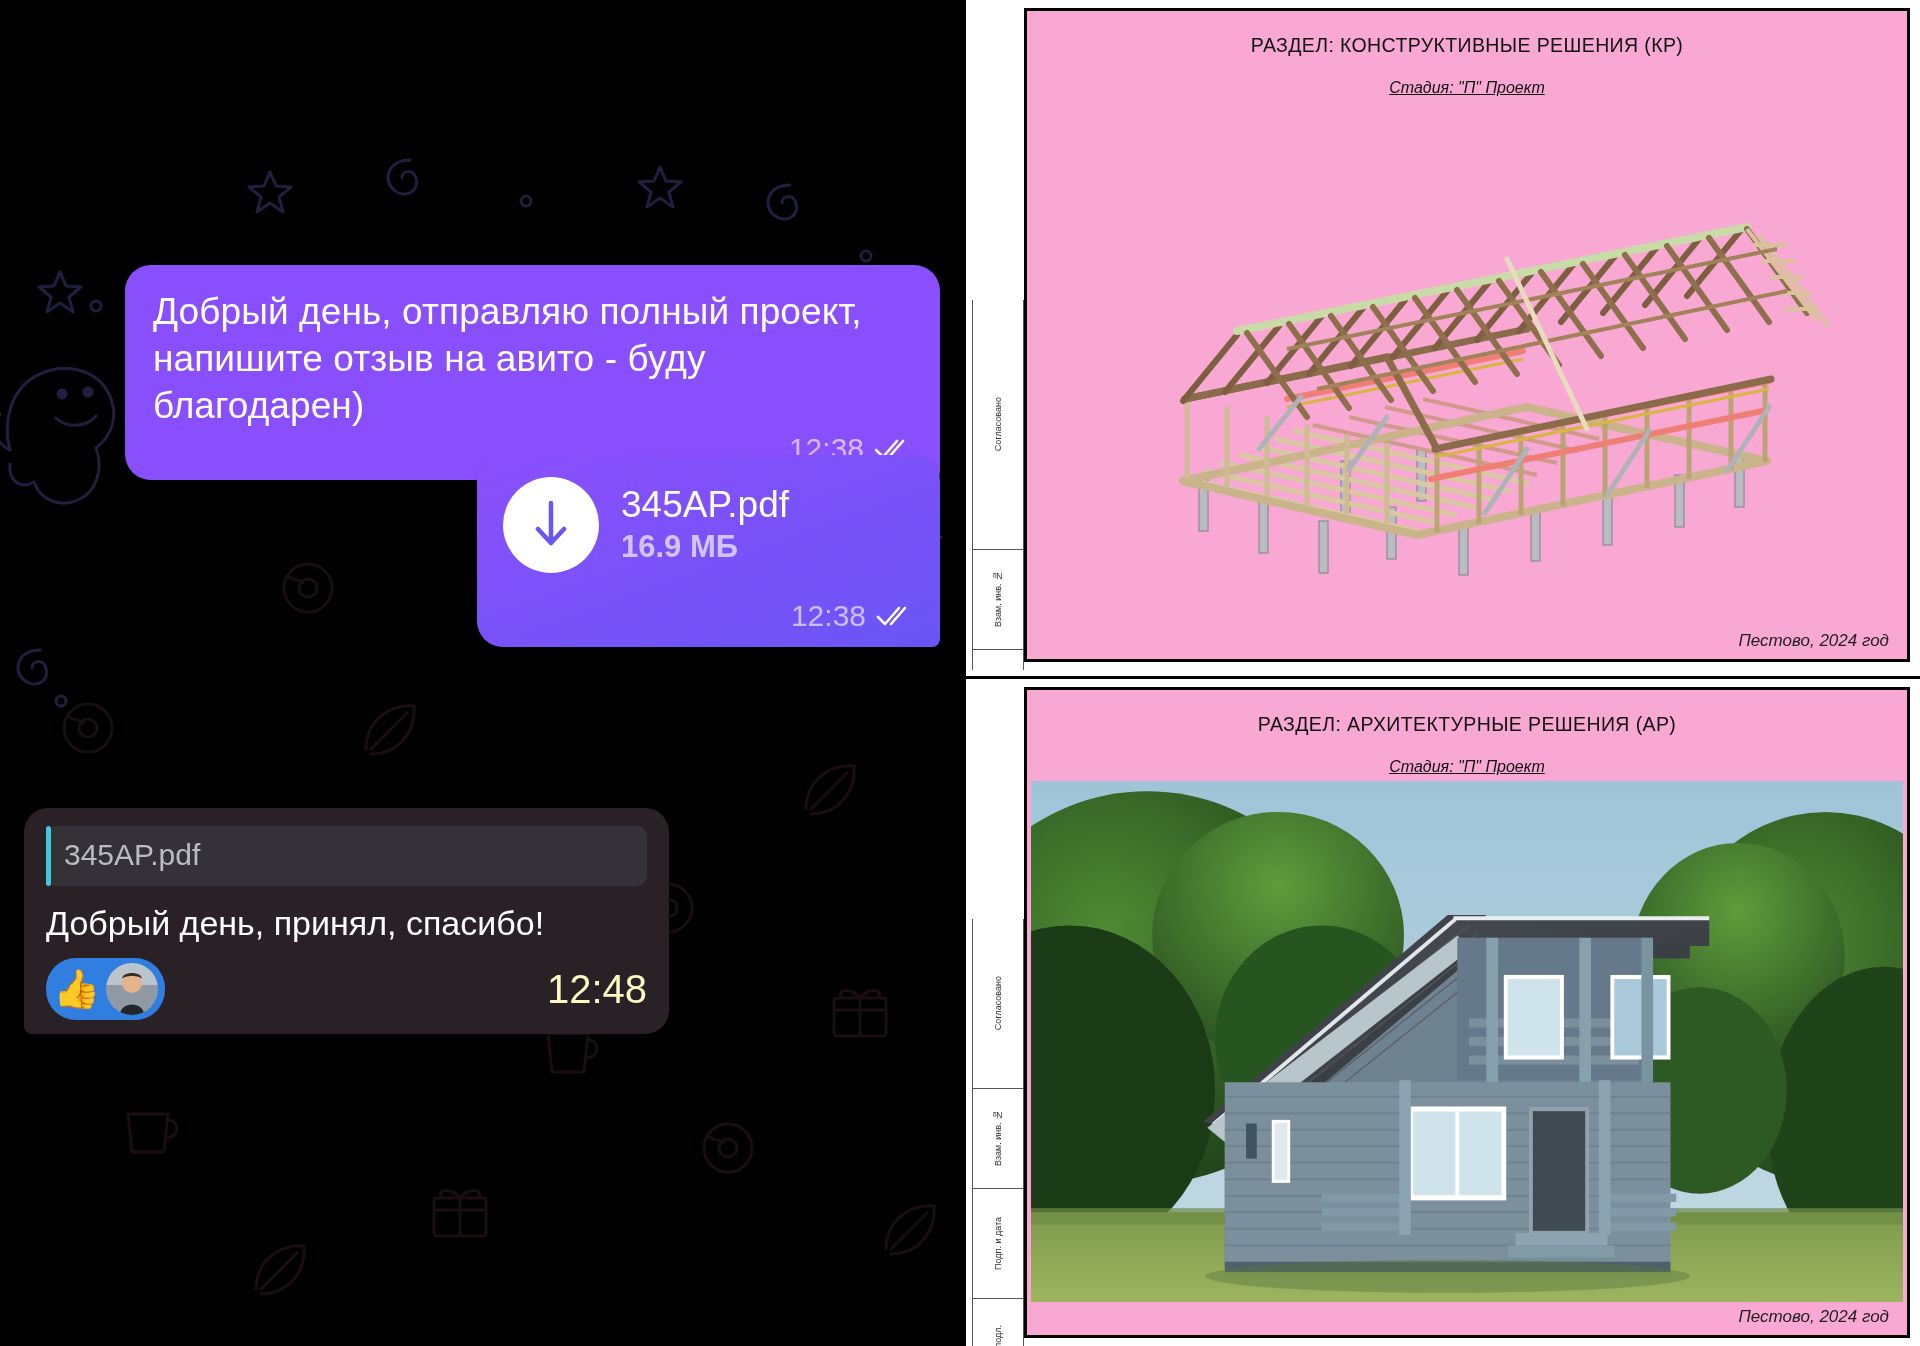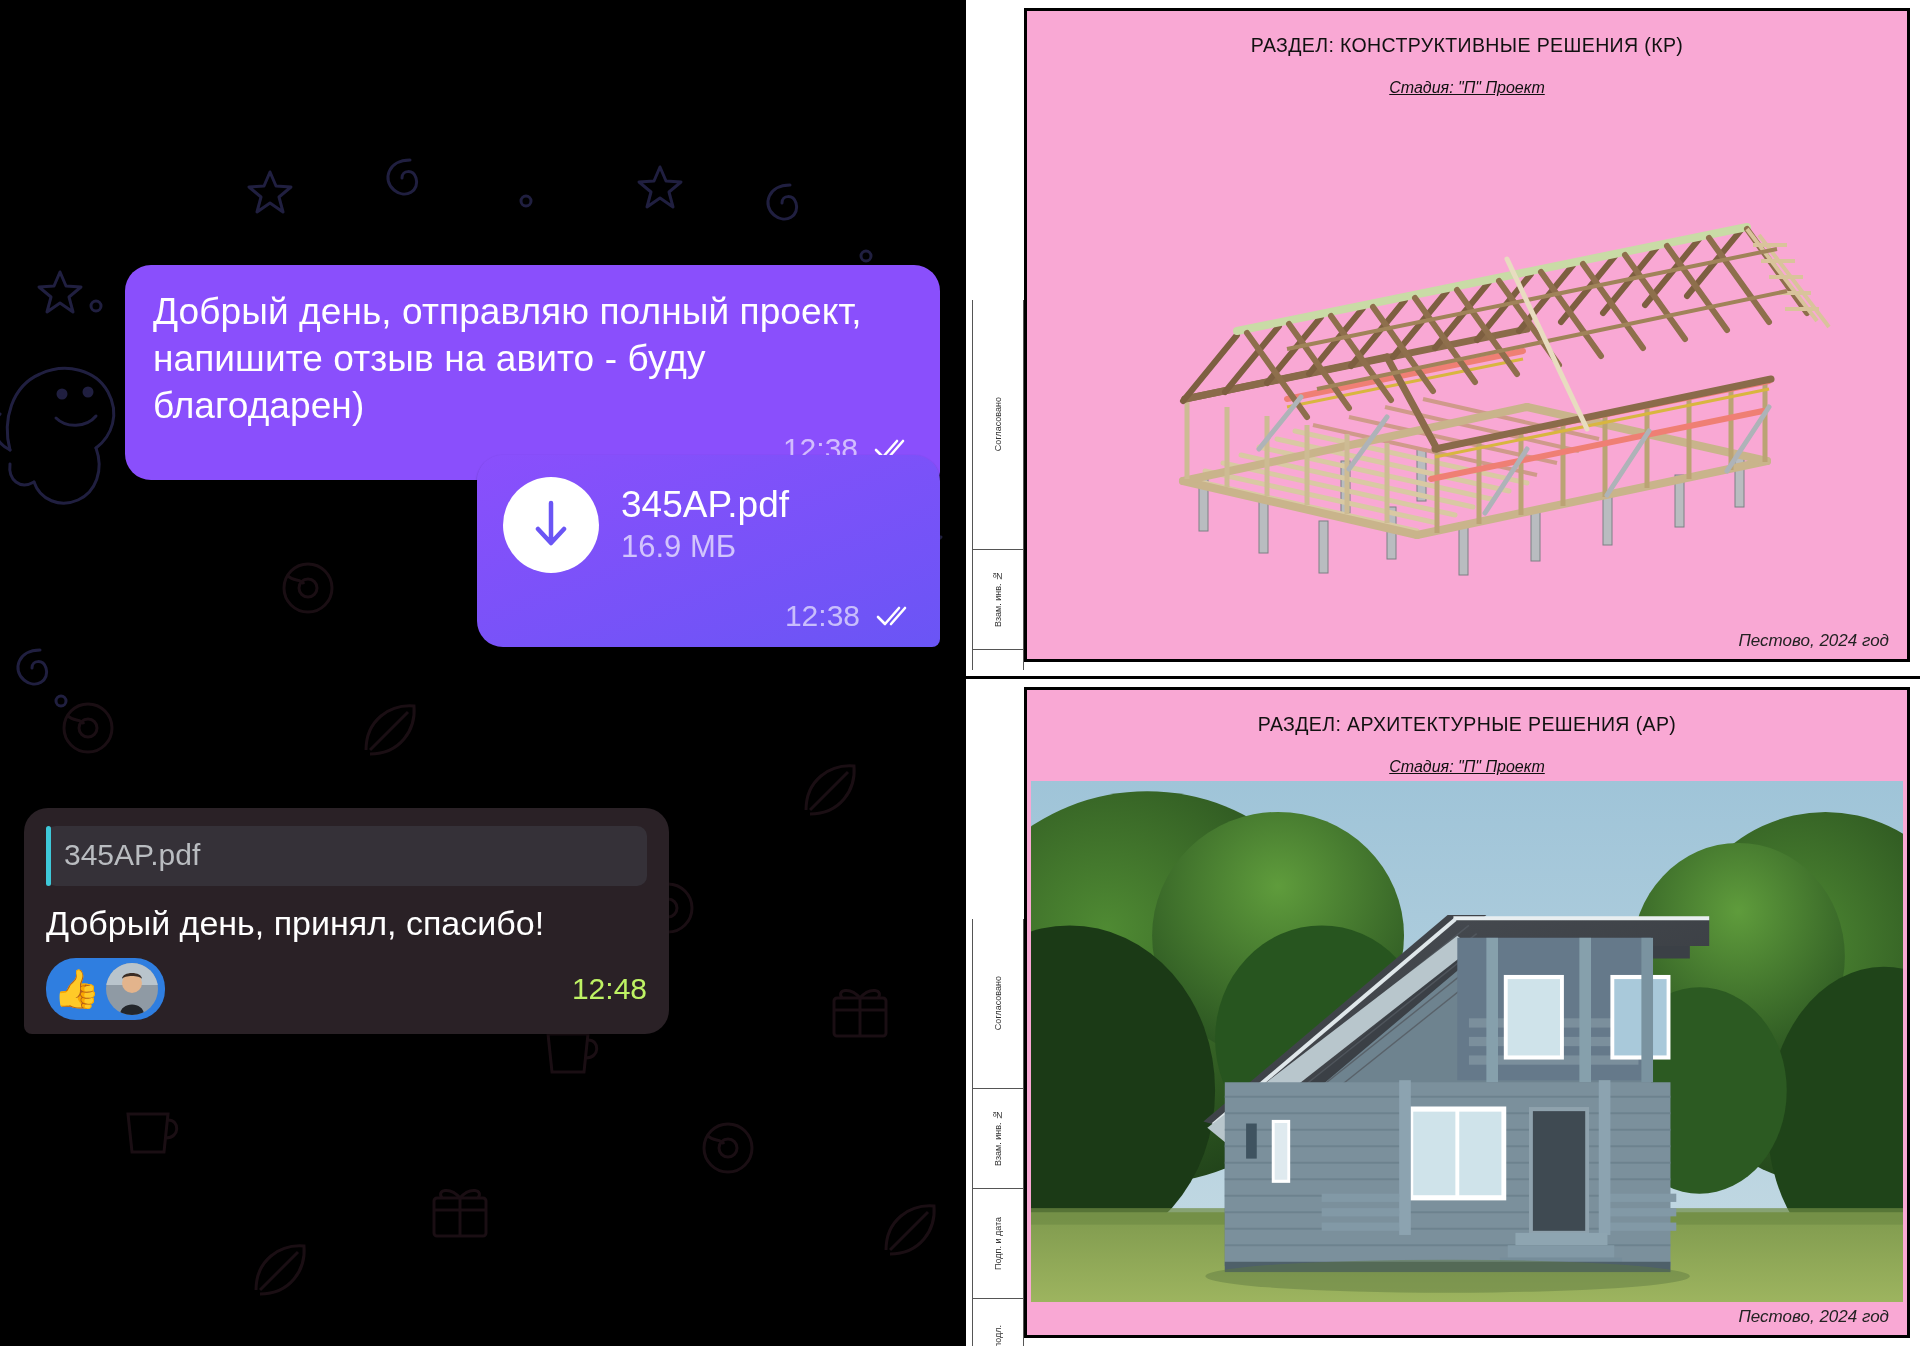--- a/index.html
+++ b/index.html
@@ -45,42 +45,42 @@
   }
   .bub1 .txt {
     color: #fff;
     font-size: 37px;
     line-height: 1.27;
     letter-spacing: .1px;
     white-space: pre-line;
   }
   .meta {
     display: flex; align-items: center; justify-content: flex-end;
-    gap: 16px; margin-top: 2px;
+    gap: 10px; margin-top: 2px;
   }
   .meta .time { color: rgba(255,255,255,.62); font-size: 30px; }
   .checks { width: 38px; height: 24px; display:block; }
 
   .bub2 {
     left: 477px; top: 455px; width: 463px;
     background: linear-gradient(160deg,#8a4ffc 0%, #6a55f5 100%);
     padding: 22px 26px 14px 26px;
     border-bottom-right-radius: 8px;
   }
   .filerow { display: flex; align-items: center; gap: 22px; margin-bottom: 26px; }
   .filerow:last-of-type { margin-bottom: 4px; }
   .dlcircle {
     width: 96px; height: 96px; border-radius: 50%;
     background: #fff; flex: 0 0 96px;
     display: flex; align-items: center; justify-content: center;
   }
   .dlcircle svg { width: 46px; height: 52px; }
   .finfo { display: flex; flex-direction: column; gap: 2px; }
   .fname { color: #fff; font-size: 37px; line-height: 1.1; }
-  .fsize { color: rgba(255,255,255,.66); font-size: 31px; line-height: 1.2; }
+  .fsize { color: rgba(255,255,255,.66); font-size: 31px; line-height: 1.2; font-weight: bold; }
 
   
   .bub-in {
     position: absolute;
     left: 24px; top: 808px; width: 645px;
     background: #2a2126;
     border-radius: 24px;
     border-bottom-left-radius: 8px;
     padding: 18px 22px 14px 22px;
     box-shadow: 0 1px 3px rgba(0,0,0,.5);
@@ -103,21 +103,21 @@
   .reactions {
     display: inline-flex; align-items: center; gap: 0;
     background: #2f7ee0; border-radius: 30px; padding: 5px 7px;
   }
   .reaction-emoji { font-size: 38px; line-height: 1; }
   .reaction-avatar {
     width: 52px; height: 52px; border-radius: 50%; margin-left: 6px;
     overflow: hidden; display:block;
   }
   .reaction-avatar svg { width: 100%; height: 100%; display:block; }
-  .inbottom .time { color: #bef264; font-size: 30px; }
+  .inbottom .time { color: #fef9c3; font-size: 40px; }
 
   
   .pdfpane {
     position: relative;
     flex: 1 1 auto;
     height: 1346px;
     background: #fff;
     display: flex; flex-direction: column;
     gap: 6px;
   }

